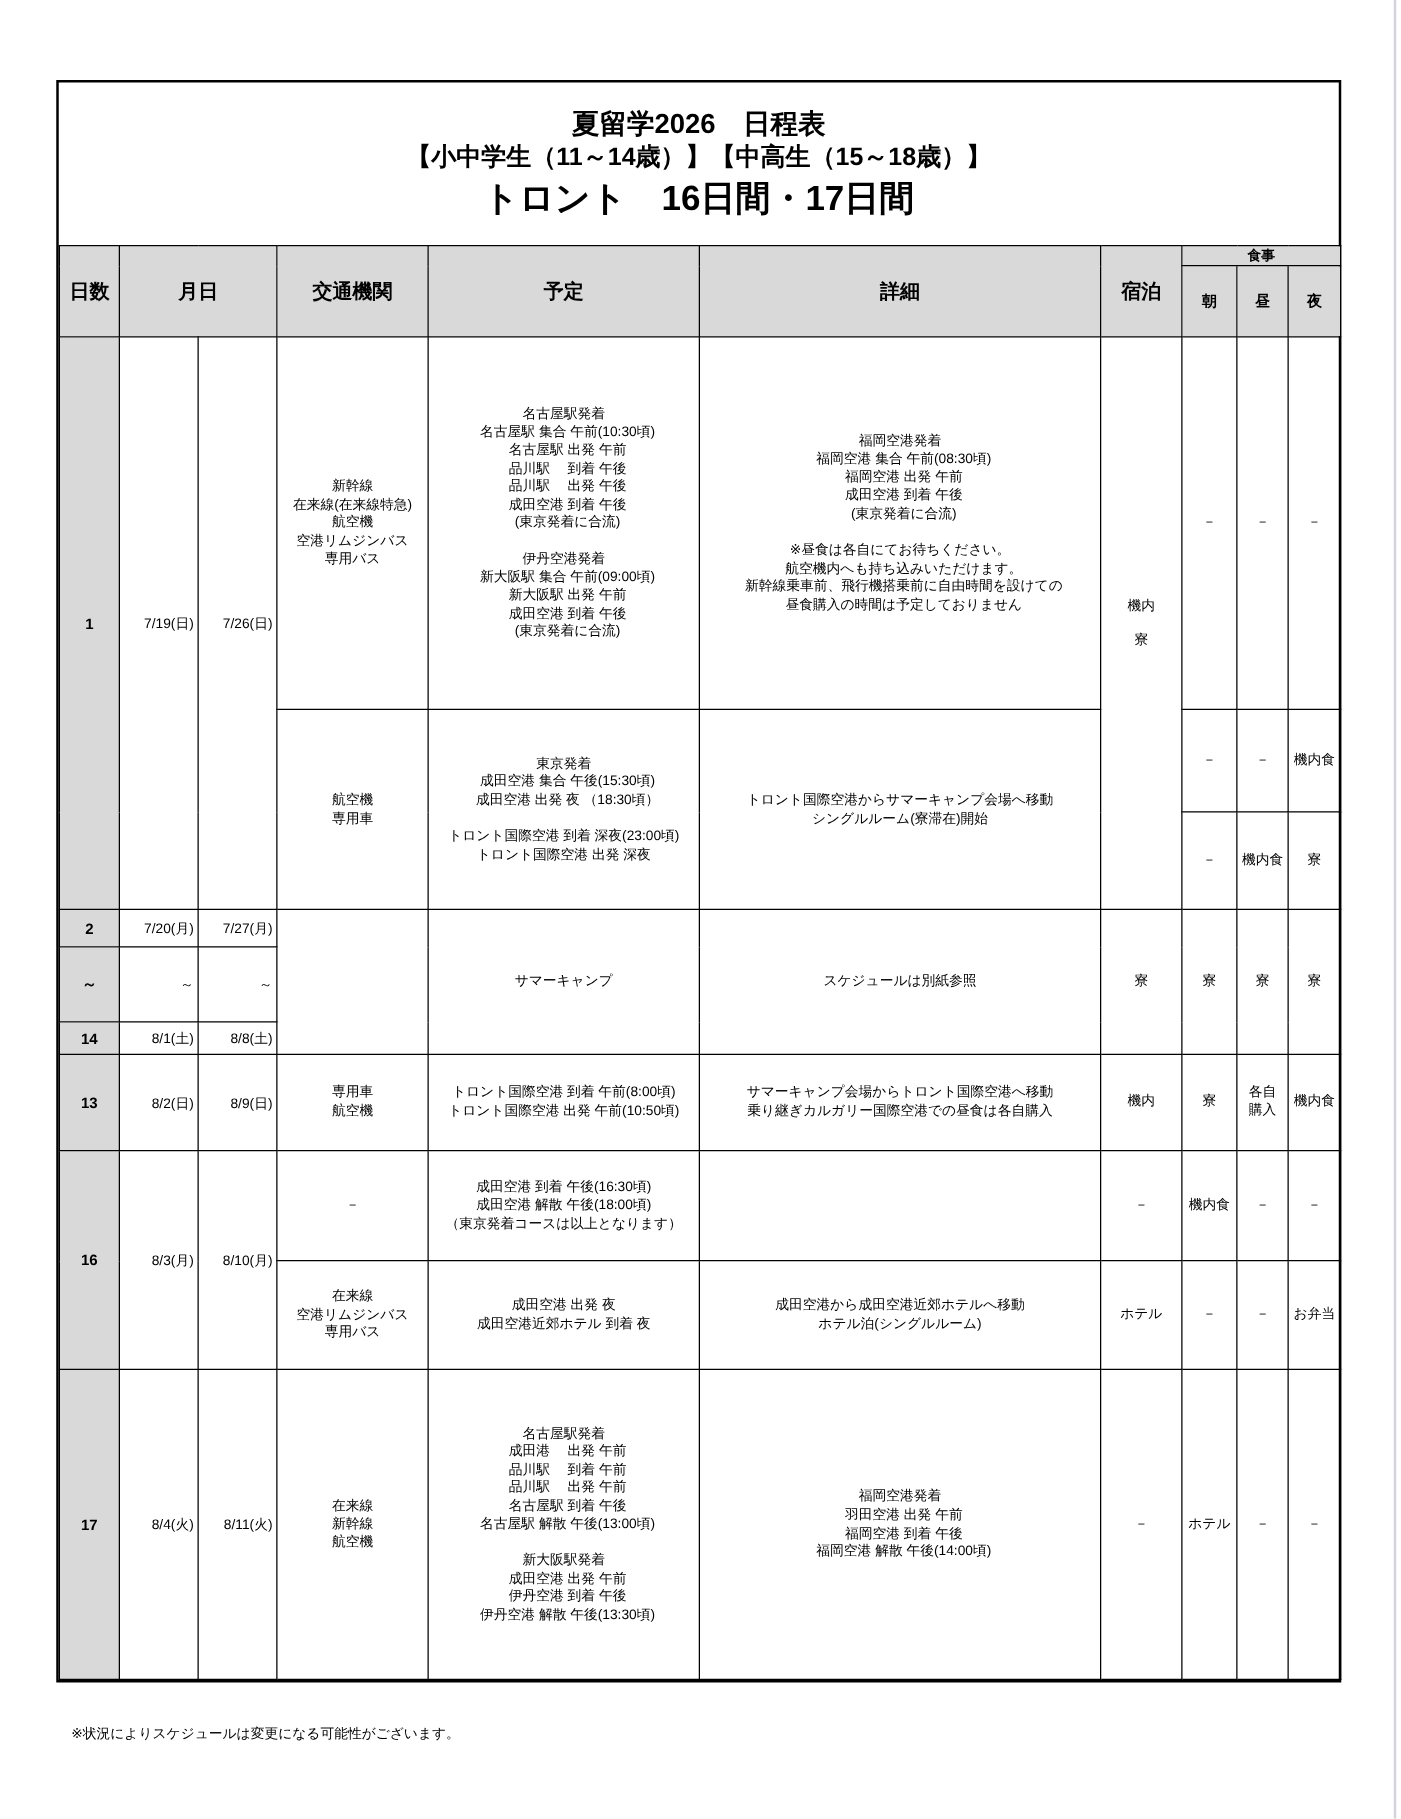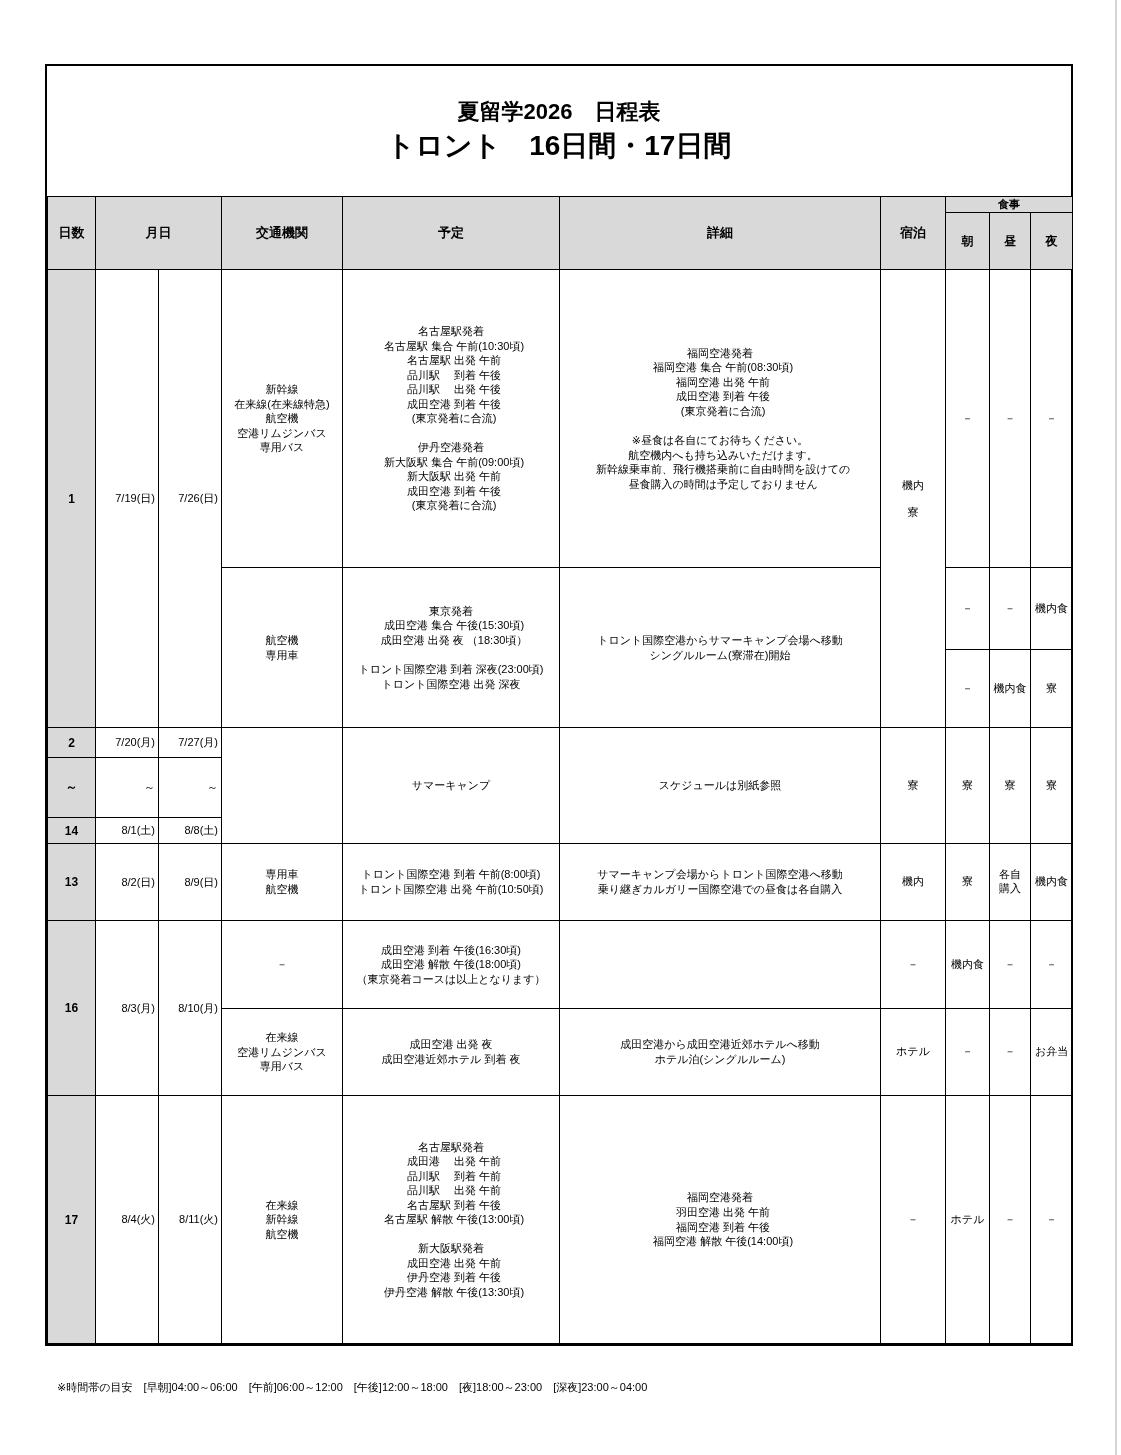--- a/index.html
+++ b/index.html
@@ -38,21 +38,21 @@
     border-top:1px solid #000;
   }
   table.sched th, table.sched td {
     border:1px solid #000;
     vertical-align:middle;
     padding:2px 3px;
     overflow:hidden;
   }
   table.sched th {
     background:#d9d9d9;
-    font-size:13px; font-weight:bold; text-align:center;
+    font-size:16px; font-weight:bold; text-align:center;
     padding:1px 2px;
   }
   tr.hr1 th.meals-h { height:13px; font-size:11px; padding:0; }
   tr.hr2 th { height:54px; font-size:12px; }
 
   td.num {
     background:#d9d9d9; font-weight:bold; text-align:center; font-size:12px;
   }
   td.date { text-align:right; font-size:11px; }
   td.pre {
@@ -78,20 +78,21 @@
   }
 </style>
 </head>
 <body>
 
 <div class="page">
   <div class="sheet">
 
     <div class="title-block">
       <div class="t-l1">夏留学2026　日程表</div>
+      <div class="t-l2">【小中学生（11～14歳）】【中高生（15～18歳）】</div>
       <div class="t-l3">トロント　16日間・17日間</div>
     </div>
 
     <table class="sched">
       <colgroup>
         <col style="width:48px">
           <col style="width:63px">
           <col style="width:63px">
         <col style="width:121px">
           <col style="width:217px">
@@ -275,17 +276,17 @@
           <td class="center">ホテル</td>
           <td class="center">－</td>
           <td class="center">－</td>
         </tr>
 
       </tbody>
     </table>
   </div>
 
   <div class="footnotes">
-    <div>※時間帯の目安　[早朝]04:00～06:00　[午前]06:00～12:00　[午後]12:00～18:00　[夜]18:00～23:00　[深夜]23:00～04:00</div>
+    <div>※状況によりスケジュールは変更になる可能性がございます。</div>
   </div>
 
   <div class="page-edge"></div>
 </div>
 
 </body></html>

